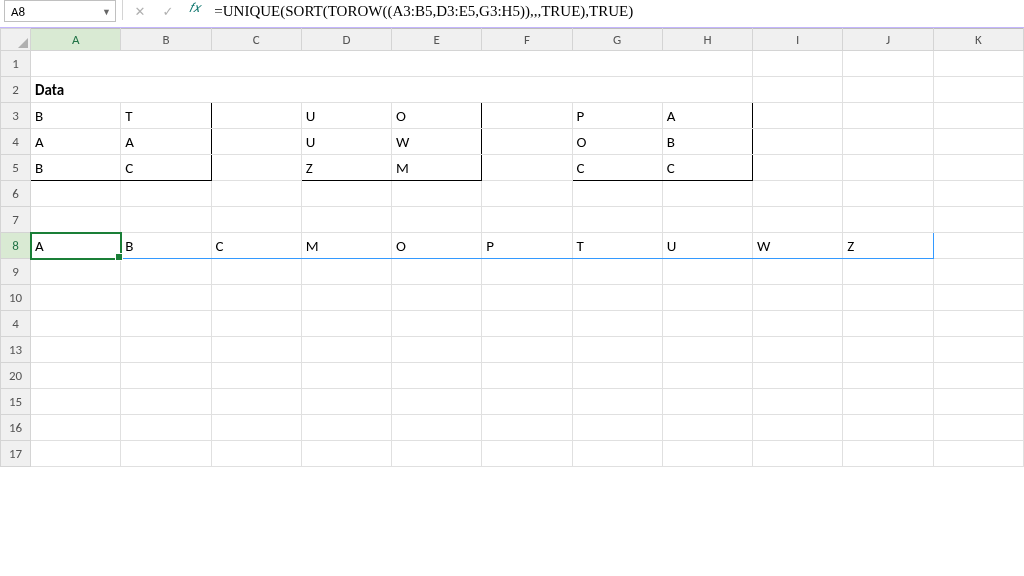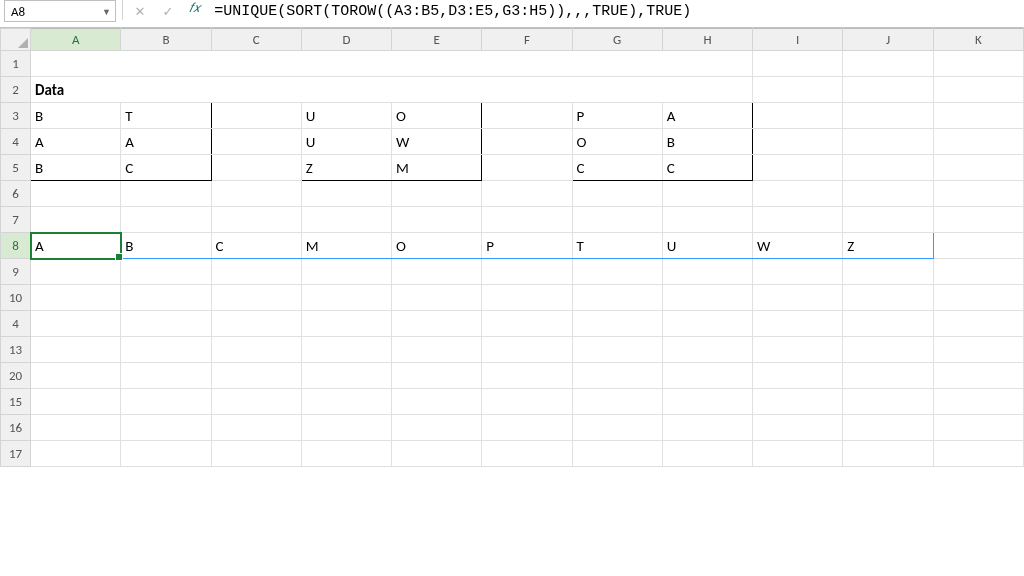--- a/index.html
+++ b/index.html
@@ -47,21 +47,21 @@
     font-style: italic;
     font-size: 13px;
     color: #0f766e;
     padding: 0 4px;
   }
   .formula-input {
     flex: 1;
     height: 22px;
     border: none;
     font-size: 15px;
-    font-family: Liberation Mono, monospace;
+    font-family: Liberation Serif, serif;
     padding: 0 4px;
     outline: none;
   }
   .grid-wrap {
     position: relative;
   }
   table.sheet {
     border-collapse: collapse;
     table-layout: fixed;
     width: 1024px;

